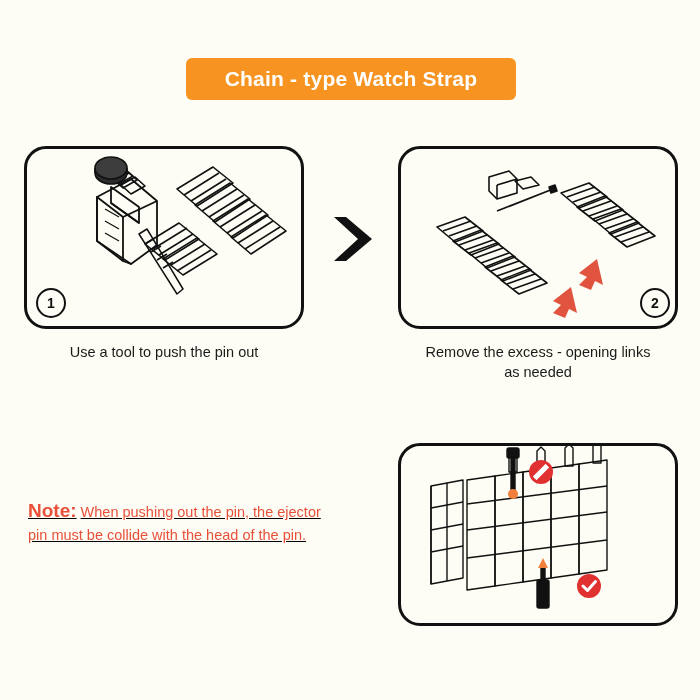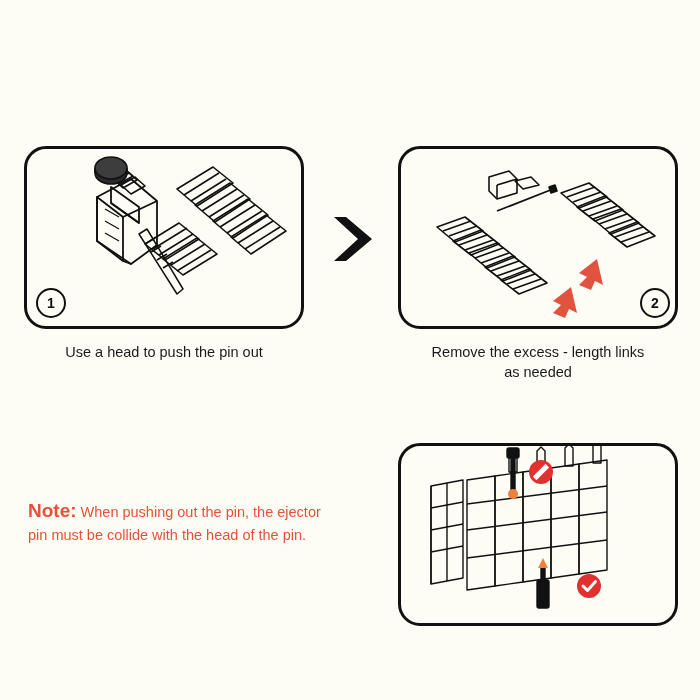--- a/index.html
+++ b/index.html
@@ -87,20 +87,21 @@
     width: 46px;
     height: 48px;
   }
 
   
   .note-block {
     position: absolute;
     left: 28px;
     top: 500px;
     width: 350px;
+    text-decoration: underline;
   }
   .note-word {
     color: #e8503a;
     font-size: 19px;
     font-weight: bold;
     margin-right: 4px;
   }
   .note-text {
     color: #e8503a;
     font-size: 14.5px;
@@ -114,20 +115,23 @@
     position: absolute;
     left: 0;
     top: 0;
   }
 </style>
 </head>
 <body>
 
 <div class="page">
 
+  <div class="title-banner">
+    <span>Chain - type Watch Strap</span>
+  </div>
 
   <div class="panel" id="panel1">
     <svg class="ill" width="274" height="177" viewBox="0 0 274 177">
       <g fill="none" stroke="#111" stroke-width="1.6" stroke-linejoin="round">
 
         <g>
           <path d="M150 40 L186 18 L206 34 L170 57 Z"></path>
           <path d="M168 56 L203 34 L223 50 L188 73 Z"></path>
           <path d="M186 72 L221 50 L241 66 L206 89 Z"></path>
           <path d="M204 88 L239 66 L259 82 L224 105 Z"></path>
@@ -177,21 +181,21 @@
 
         <path d="M78 60 L92 68" stroke-width="1.2"></path>
         <path d="M78 72 L92 80" stroke-width="1.2"></path>
         <path d="M78 84 L92 92" stroke-width="1.2"></path>
       </g>
     </svg>
   </div>
   <div class="step-badge" id="badge1">
     <span>1</span>
   </div>
-  <div class="caption" id="caption1">Use a head to push the pin out</div>
+  <div class="caption" id="caption1">Use a tool to push the pin out</div>
 
   <svg class="big-arrow" viewBox="0 0 46 48">
     <path d="M4 2 L28 24 L4 46 L16 46 L42 24 L16 2 Z" fill="#111111"></path>
   </svg>
 
   <div class="panel" id="panel2">
     <svg class="ill" width="274" height="177" viewBox="0 0 274 177">
       <g fill="none" stroke="#111" stroke-width="1.6" stroke-linejoin="round">
 
         <g>
@@ -241,21 +245,21 @@
       <g fill="#e0543f">
         <path d="M196 110 L178 124 L186 128 L178 136 L190 141 L194 132 L202 136 Z"></path>
         <path d="M170 138 L152 152 L160 156 L152 164 L164 169 L168 160 L176 164 Z"></path>
       </g>
     </svg>
   </div>
   <div class="step-badge" id="badge2">
     <span>2</span>
   </div>
   <div class="caption" id="caption2">
-    <div>Remove the excess - length links</div>
+    <div>Remove the excess - opening links</div>
     <div>as needed</div>
   </div>
 
   <div class="note-block">
     <span class="note-word">Note:</span><span class="note-text note-line1">When pushing out the pin, the ejector</span>
     <span class="note-text note-line2">pin must be collide with the head of the pin.</span>
   </div>
 
   <div class="panel" id="panel3">
     <svg class="ill" width="274" height="177" viewBox="0 0 274 177">

